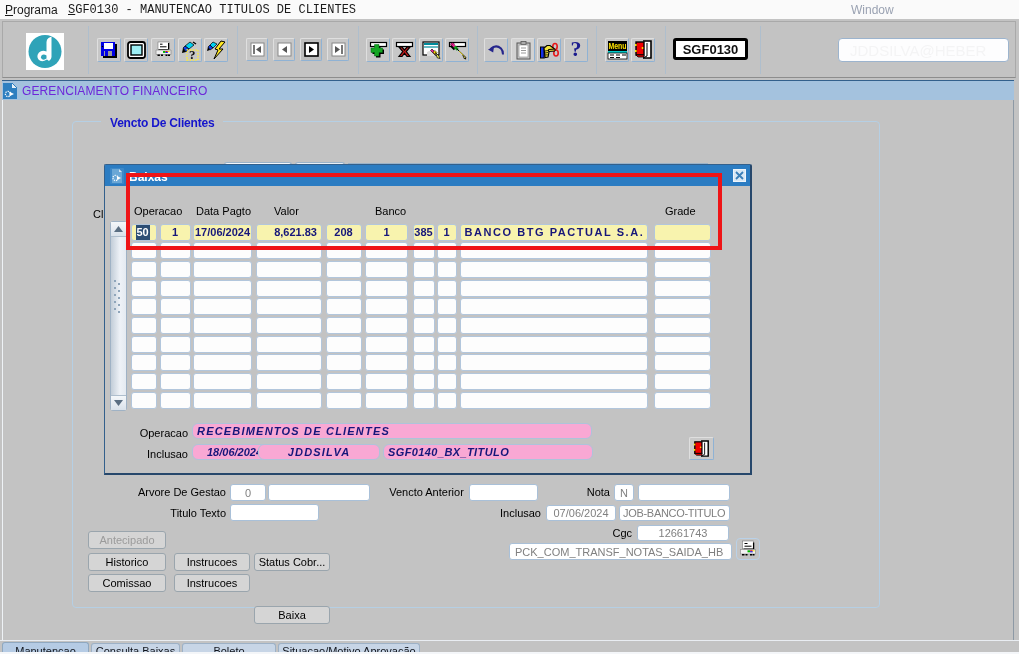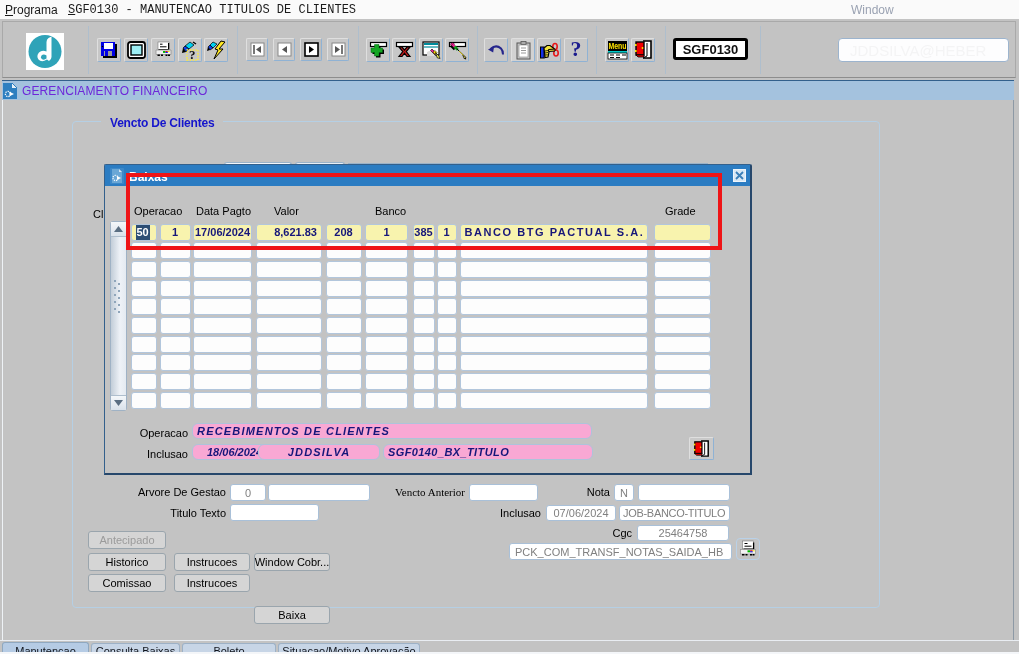--- a/index.html
+++ b/index.html
@@ -229,50 +229,50 @@
 <div class="abs" style="left:101px;top:116px;padding:0 9px;background:#c3c3c3;font-size:12px;font-weight:bold;color:#1515cc;letter-spacing:-0.2px;">Vencto De Clientes</div>
 <div class="lbl" style="left:93px;top:208px;">Cl</div>
 
 <div class="abs" style="left:224px;top:162px;width:68px;height:4px;background:#f2f6fa;border:1px solid #9ab2c8;border-bottom:none;border-radius:3px 3px 0 0;"></div>
 <div class="abs" style="left:295px;top:162px;width:50px;height:4px;background:#e8eef4;border:1px solid #9ab2c8;border-bottom:none;border-radius:3px 3px 0 0;"></div>
 <div class="abs" style="left:348px;top:163px;width:360px;height:3px;background:#e8eef4;border-top:1px solid #9ab2c8;"></div>
 
 <div class="lbl" style="left:134px;top:486px;width:92px;text-align:right;">Arvore De Gestao</div>
 <div class="fld" style="left:230px;top:484px;width:36px;height:17px;justify-content:center;">0</div>
 <div class="fld" style="left:268px;top:484px;width:102px;height:17px;"></div>
-<div class="lbl" style="left:388px;top:486px;width:77px;text-align:right;font-family:Liberation Serif, serif;">Vencto Anterior</div>
+<div class="lbl" style="left:388px;top:486px;width:77px;text-align:center;">Vencto Anterior</div>
 <div class="fld" style="left:469px;top:484px;width:69px;height:17px;"></div>
 <div class="lbl" style="left:570px;top:486px;width:40px;text-align:right;">Nota</div>
 <div class="fld" style="left:614px;top:484px;width:20px;height:17px;justify-content:center;">N</div>
 <div class="fld" style="left:638px;top:484px;width:92px;height:17px;"></div>
 <div class="lbl" style="left:167px;top:507px;width:59px;text-align:right;">Titulo Texto</div>
 <div class="fld" style="left:230px;top:504px;width:89px;height:17px;"></div>
 <div class="lbl" style="left:495px;top:507px;width:46px;text-align:right;">Inclusao</div>
 <div class="fld" style="left:546px;top:505px;width:70px;height:16px;justify-content:center;">07/06/2024</div>
 <div class="fld" style="left:619px;top:505px;width:111px;height:16px;padding-left:3px;letter-spacing:-0.3px;">JOB-BANCO-TITULO</div>
 <div class="lbl" style="left:592px;top:527px;width:40px;text-align:right;">Cgc</div>
-<div class="fld" style="left:637px;top:525px;width:92px;height:16px;justify-content:center;">25464758</div>
+<div class="fld" style="left:637px;top:525px;width:92px;height:16px;justify-content:center;">12661743</div>
 <div class="fld" style="left:509px;top:543px;width:223px;height:17px;padding-left:5px;">PCK_COM_TRANSF_NOTAS_SAIDA_HB</div>
 <div class="abs" style="left:736px;top:538px;width:24px;height:22px;border:1.5px solid #b9d1e8;border-radius:4px;display:flex;align-items:center;justify-content:center;">
   <svg width="18" height="18" viewBox="0 0 18 18">
     <rect x="3.5" y="1" width="11" height="8" fill="#fff" stroke="#666" stroke-width="0.5"></rect>
     <path d="M14.6 2.5 L14.6 9.2 L4.5 9.2" stroke="#000" stroke-width="1.3" fill="none"></path>
     <path d="M5.5 3.5 h3 M5.5 6.2 h7" stroke="#000" stroke-width="1"></path>
     <rect x="1.5" y="9.5" width="15" height="4.5" fill="#f2f2f2" stroke="#9a9a9a" stroke-width="0.8"></rect>
     <rect x="8.5" y="10.3" width="2.6" height="2" fill="#00b400"></rect>
     <rect x="11.1" y="10.3" width="2.6" height="1" fill="#e80000"></rect>
     <rect x="11.1" y="11.3" width="2.6" height="1" fill="#0000e8"></rect>
     <rect x="13.7" y="10.3" width="2" height="1" fill="#f0f000"></rect>
     <path d="M3 14 h2.5 v1.6 h-2.5 Z M6.5 14 h2 v1.6 h-2 Z M11 14 h2 v1.6 h-2 Z M13.5 14 h2 v1.6 h-2 Z" fill="#000"></path>
   </svg>
 </div>
 <div class="btn" style="left:88px;top:531px;width:78px;height:18px;color:#9b9b9b;">Antecipado</div>
 <div class="btn" style="left:88px;top:553px;width:78px;height:18px;">Historico</div>
 <div class="btn" style="left:174px;top:553px;width:76px;height:18px;">Instrucoes</div>
-<div class="btn" style="left:254px;top:553px;width:76px;height:18px;">Window Cobr...</div>
+<div class="btn" style="left:254px;top:553px;width:76px;height:18px;">Status Cobr...</div>
 <div class="btn" style="left:88px;top:574px;width:78px;height:18px;">Comissao</div>
 <div class="btn" style="left:174px;top:574px;width:76px;height:18px;">Instrucoes</div>
 <div class="btn" style="left:254px;top:574px;width:76px;height:18px;margin-top:32px;">Baixa</div>
 
 <div class="abs" style="left:104px;top:164px;width:648px;height:311px;background:#c3c3c3;border:1px solid #33608c;border-right:2px solid #26476b;border-bottom:2px solid #26476b;border-radius:2px 2px 0 0;"></div>
 <div class="abs" style="left:105px;top:165px;width:645px;height:21px;background:#2b7cc2;"></div>
 <svg class="abs" style="left:110px;top:168px;" width="14" height="16" viewBox="0 0 14 16">
   <rect x="0" y="0" width="14" height="16" rx="1" fill="#3d88c8"></rect>
   <path d="M2 1 L9 1 L12 4 L12 15 L2 15 Z" fill="#6aa7d6"></path>
   <path d="M9 1 L9 4 L12 4 Z" fill="#cfe2f2"></path>

